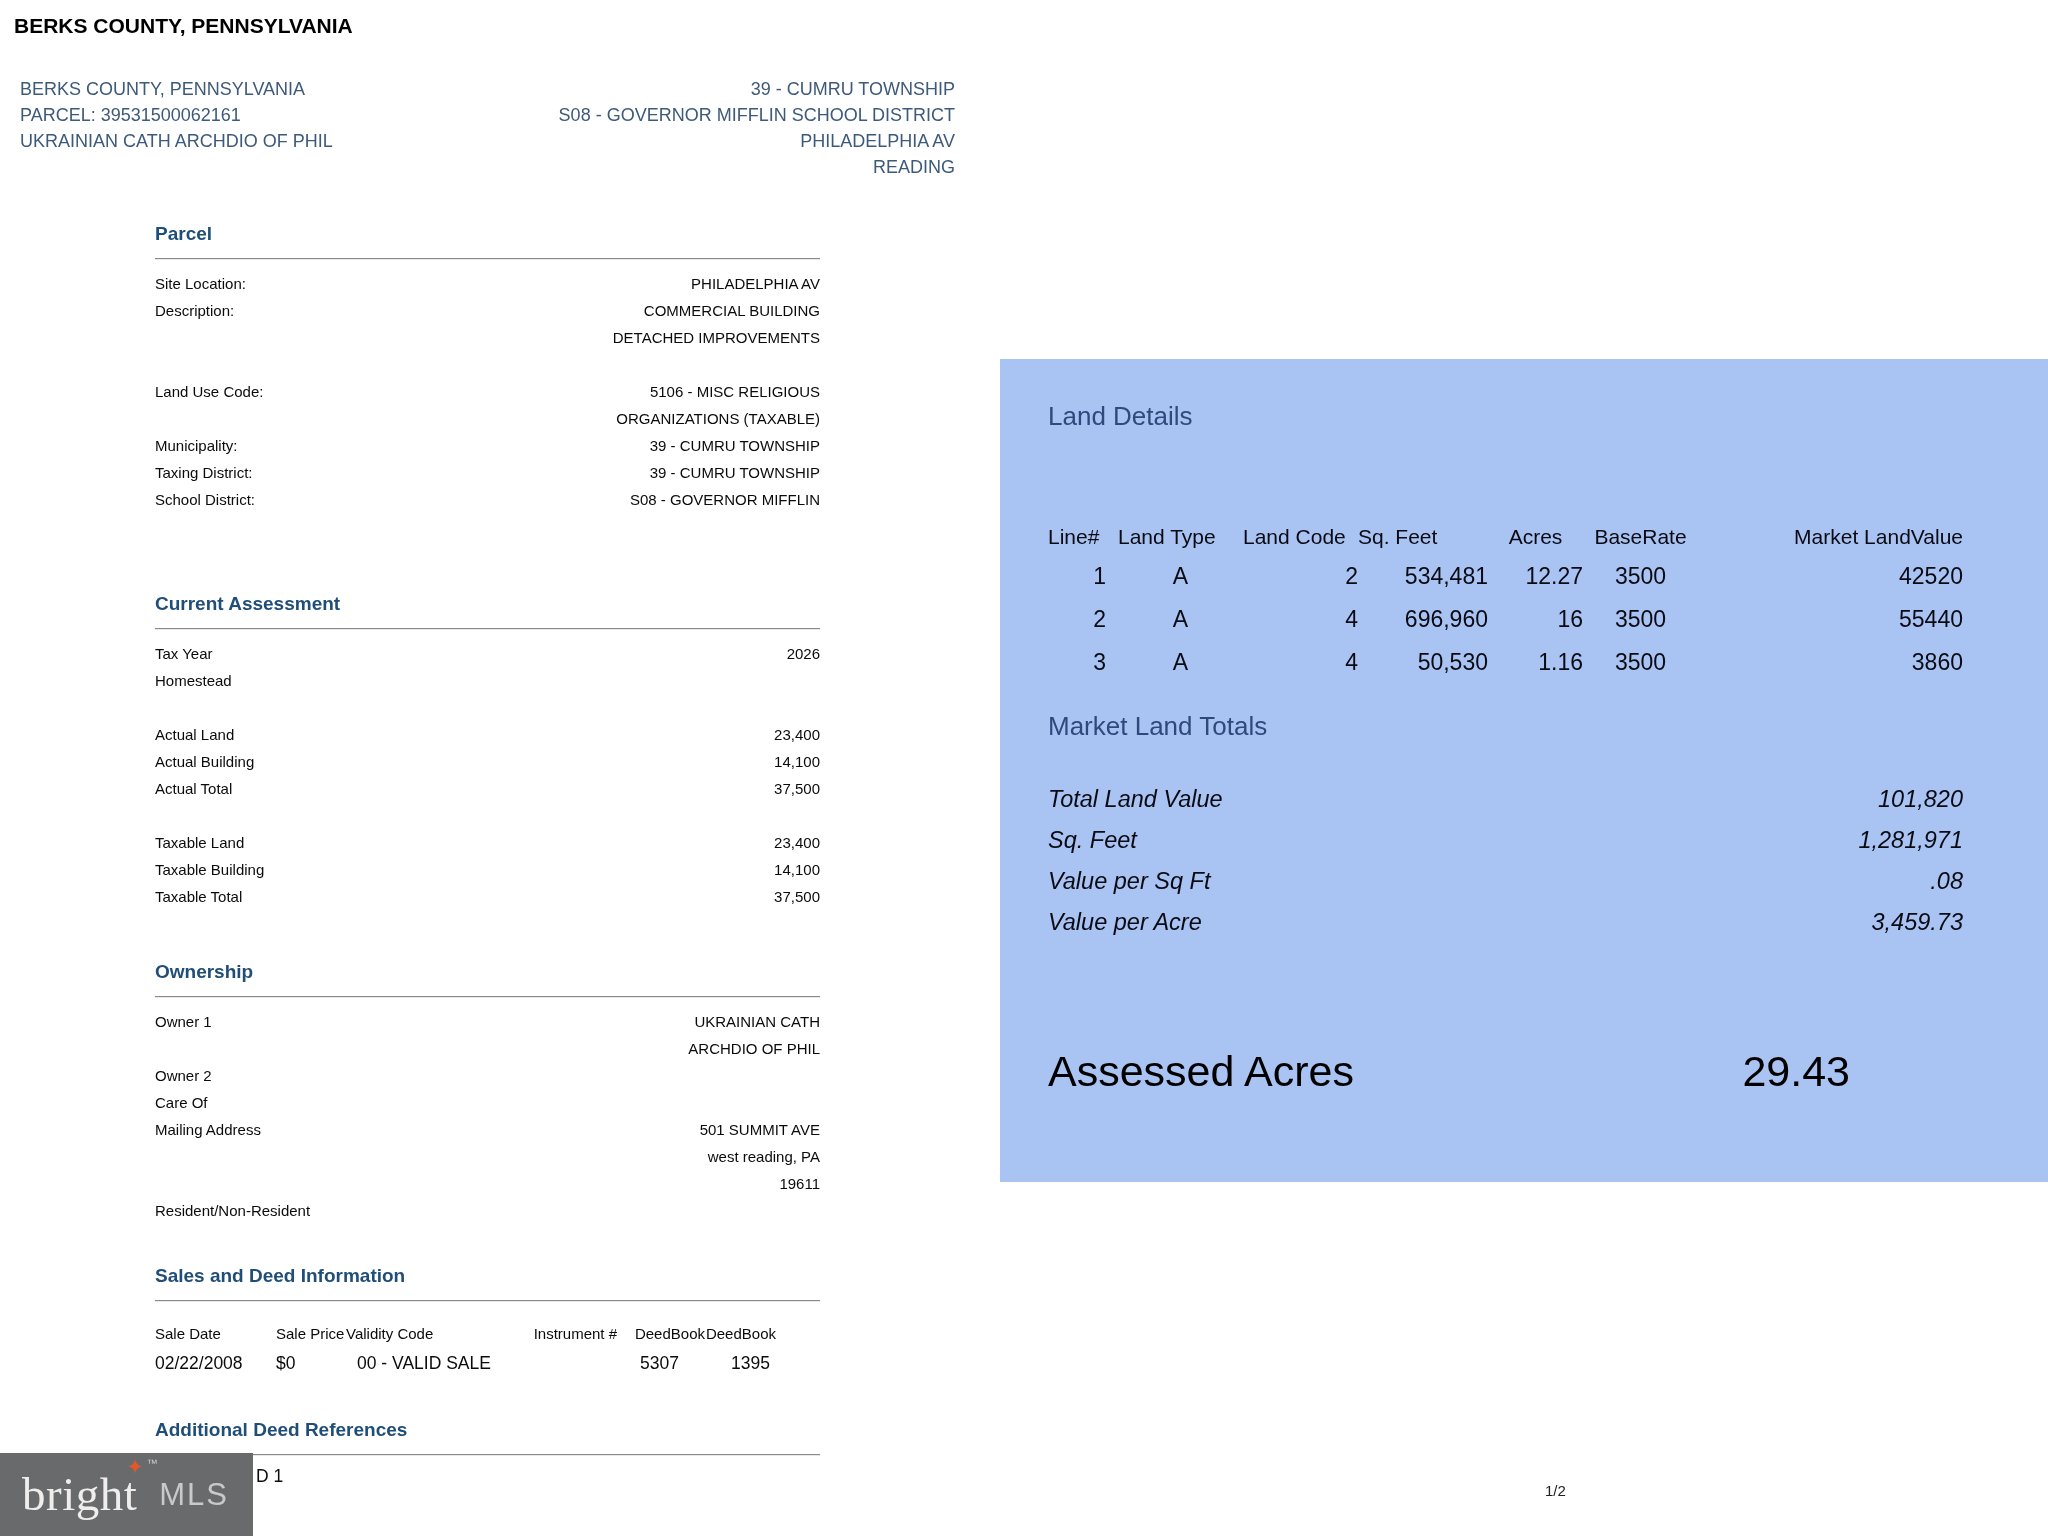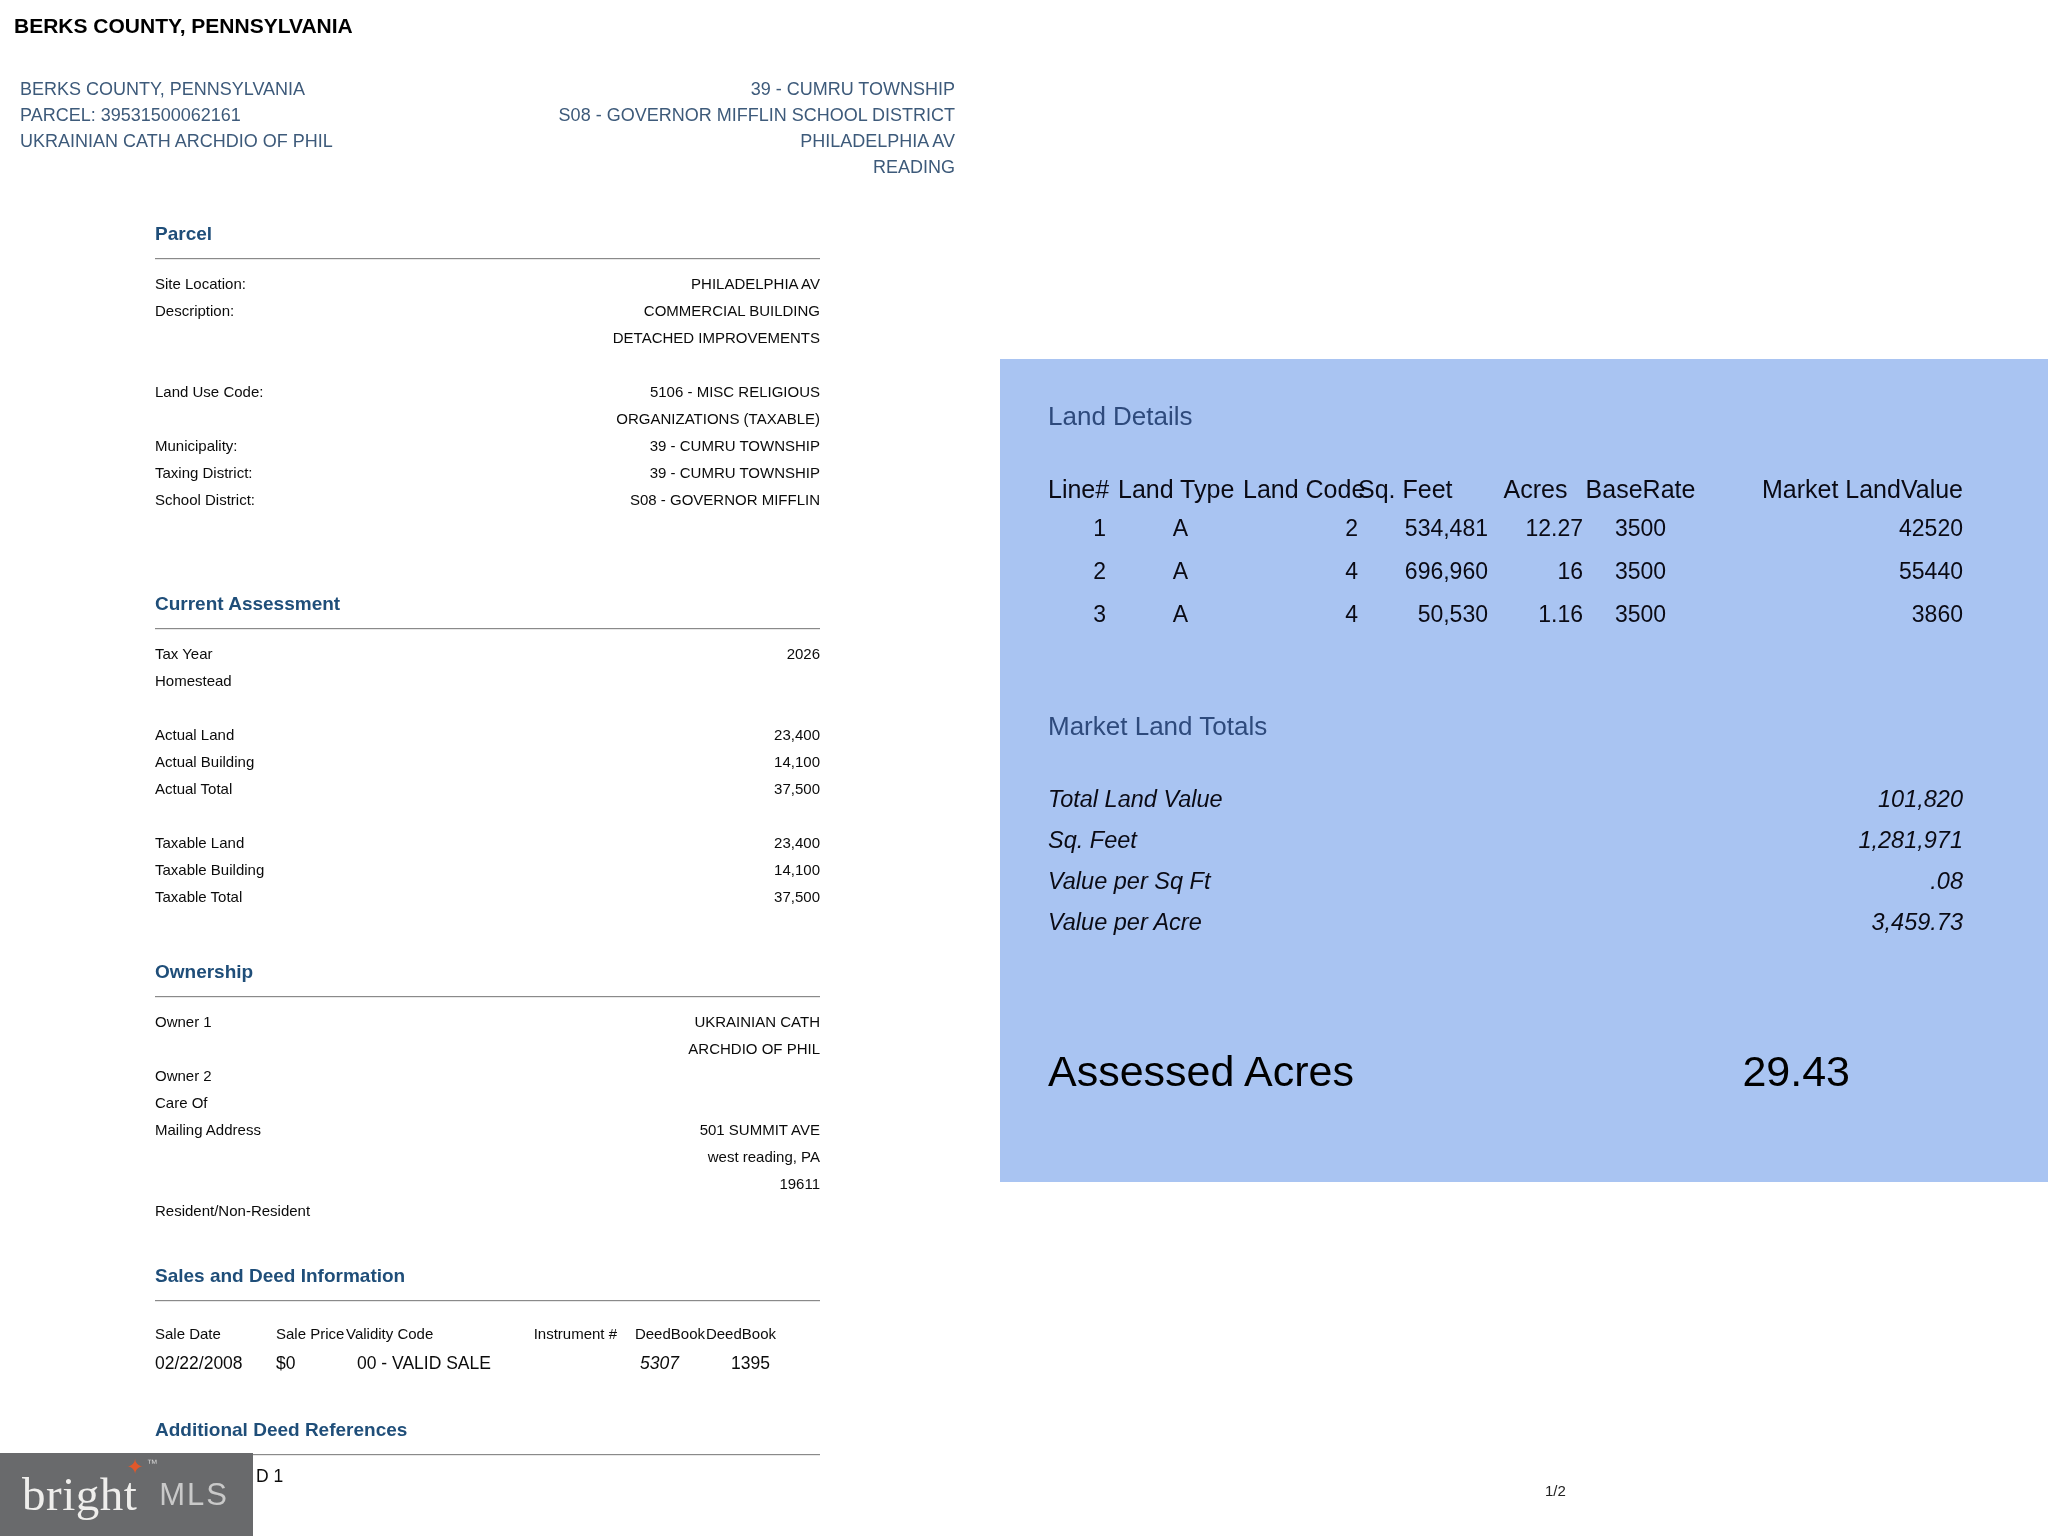--- a/index.html
+++ b/index.html
@@ -35,38 +35,38 @@
   .kv-value{white-space:nowrap;text-align:right;}
   
   .sales-grid{
     display:grid;grid-template-columns:121px 70px 178px 93px 88px 71px;
     font-size:15px;margin-top:20px;
   }
   .sales-grid .gh{line-height:24px;white-space:nowrap;}
   .sales-grid .gc{font-size:17.5px;line-height:34px;white-space:nowrap;}
   .sales-grid .c3,.sales-grid .c4,.sales-grid .c5{text-align:right;}
   .sales-grid .gc.c2{padding-left:11px;}
-  .sales-grid .gc.c4{padding-right:26px;font-style:italic;}
+  .sales-grid .gc.c4{padding-right:26px;}
   .sales-grid .gc.c5{padding-right:6px;}
   
   .panel{
     position:absolute;left:1000px;top:359px;width:1048px;height:823px;
     background:#a9c4f2;color:#0a0a14;
   }
   .panel h2{
     position:absolute;left:48px;margin:0;
     font-size:26px;font-weight:normal;color:#2e4a7c;
   }
   .panel h2.land-details{top:42px;}
   .panel h2.market-totals{top:352px;}
   .land-grid{
     position:absolute;left:48px;top:112px;width:915px;
     display:grid;grid-template-columns:70px 125px 115px 130px 95px 115px 265px;
   }
-  .land-grid .gh{font-size:25px;line-height:36px;white-space:nowrap;}
+  .land-grid .gh{font-size:21px;line-height:36px;white-space:nowrap;margin-top:48px;}
   .land-grid .gc{font-size:23px;line-height:43px;white-space:nowrap;}
   .land-grid .gh.c4,.land-grid .gh.c5{text-align:center;}
   .land-grid .gh.c6{text-align:right;}
   .land-grid .gc.c0{text-align:right;padding-right:12px;}
   .land-grid .gc.c1{text-align:center;}
   .land-grid .gc.c2,.land-grid .gc.c3{text-align:right;}
   .land-grid .gc.c4{text-align:right;}
   .land-grid .gc.c5{text-align:center;}
   .land-grid .gc.c6{text-align:right;}
   .totals{

